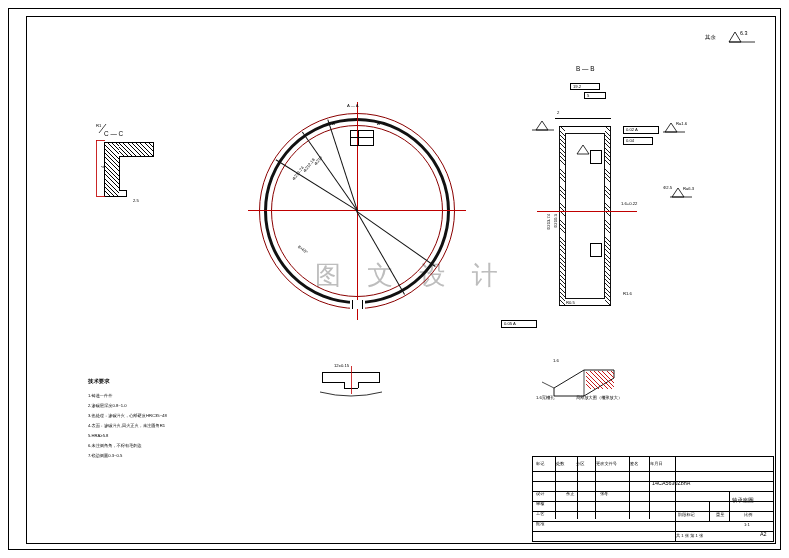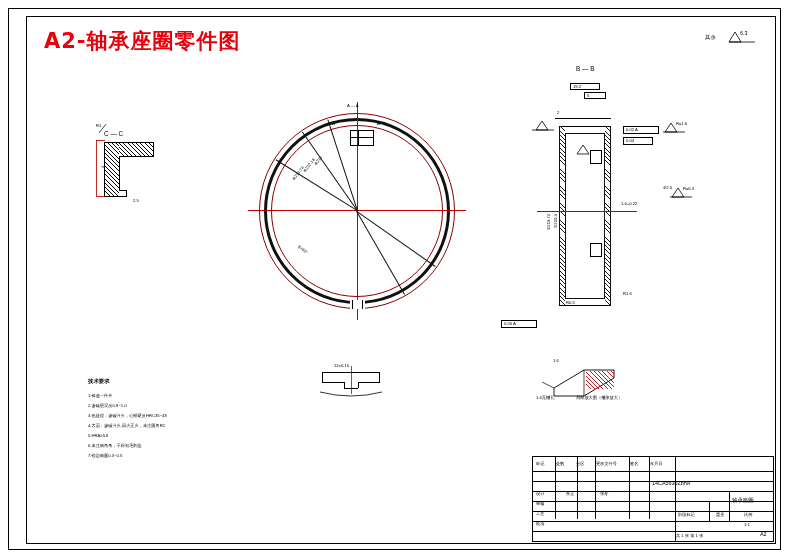--- a/index.html
+++ b/index.html
@@ -61,21 +61,21 @@
   }
 </style>
 </head>
 <body>
 
 <div id="root">
 
   <div class="frame-outer"></div>
   <div class="frame-inner"></div>
 
-  <div class="title">A2-轴承座圈零件图</div>
+  <div class="watermark">图 文 设 计</div>
 
   <div class="txt6" style="left:705px;top:34px;">其余</div>
   <div class="txt6" style="left:740px;top:30px;">6.3</div>
   <svg style="position:absolute;left:727px;top:28px;" width="30" height="18">
     <path d="M2,14 L8,4 L14,14 Z" fill="none" stroke="#000" stroke-width="0.8"></path>
     <line x1="2" y1="14" x2="28" y2="14" stroke="#000" stroke-width="0.8"></line>
   </svg>
 
   <div>
     <div class="txt7" style="left:104px;top:130px;">C — C</div>

